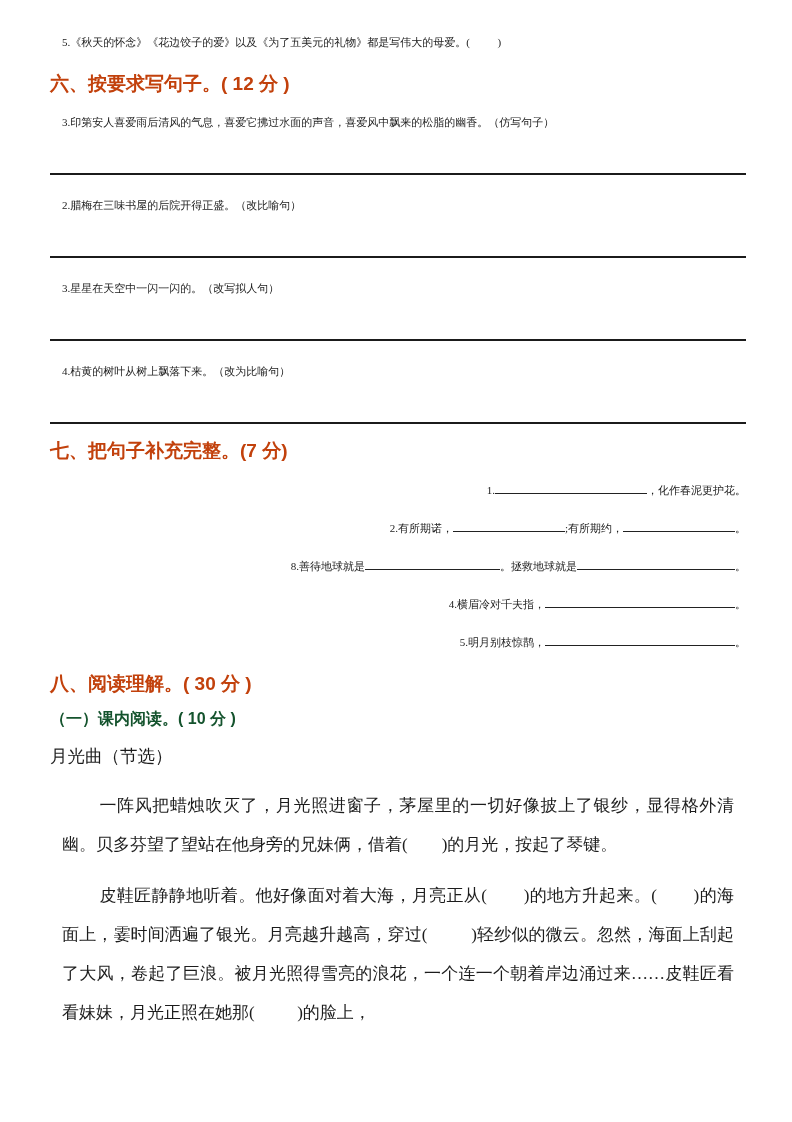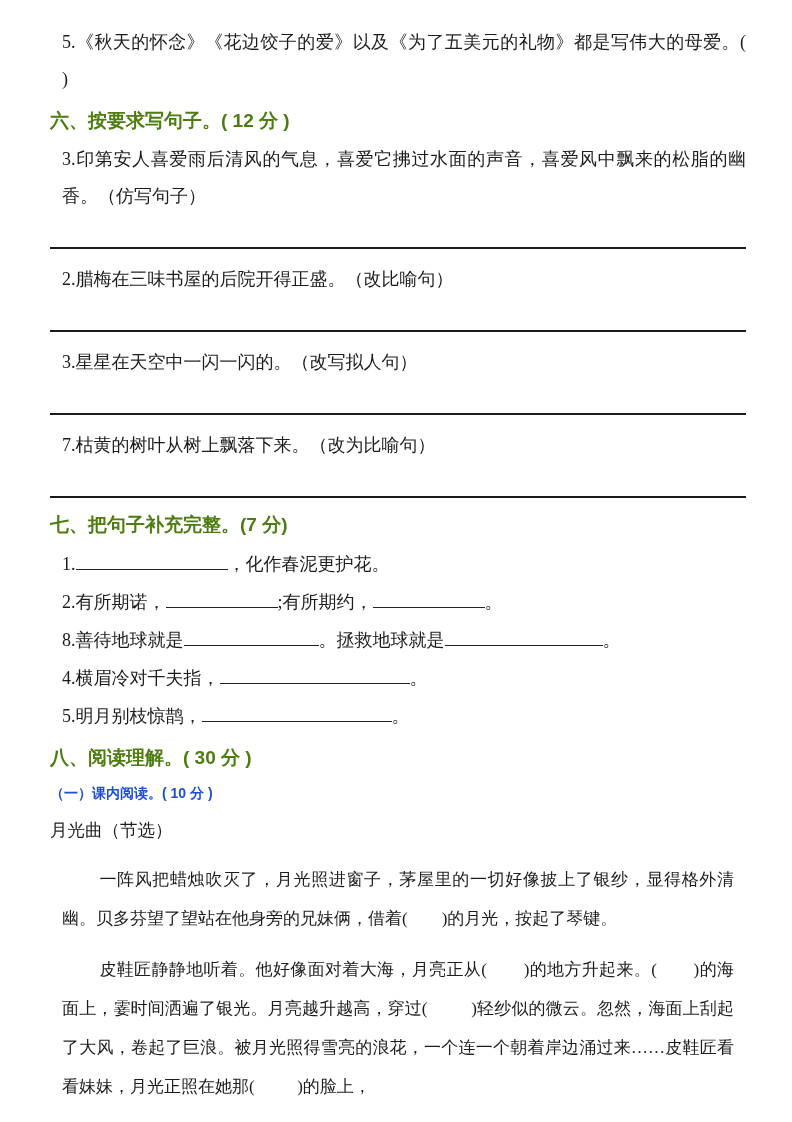--- a/index.html
+++ b/index.html
@@ -16,51 +16,51 @@
     padding: 24px 46px 0 50px;
     overflow: hidden;
     font-family: "Liberation Serif", "DejaVu Serif", serif;
     color: #1c1c1c;
   }
   .section-heading {
     font-family: "Liberation Sans", "DejaVu Sans", sans-serif;
     font-weight: bold;
     font-size: 19px;
     line-height: 30px;
-    color: #4d7c0f;
+    color: #c2410c;
     margin: 8px 0 5px 0;
     white-space: pre-wrap;
   }
   .sub-heading {
     font-family: "Liberation Sans", "DejaVu Sans", sans-serif;
     font-weight: bold;
-    font-size: 14px;
+    font-size: 16px;
     line-height: 30px;
-    color: #1d4ed8;
+    color: #14532d;
     margin: 4px 0 4px 0;
     white-space: pre-wrap;
   }
   .body-text {
-    font-size: 18px;
+    font-size: 11px;
     line-height: 37px;
     margin: 0;
     text-align: justify;
     white-space: pre-wrap;
   }
   .item {
     padding-left: 12px;
   }
   .answer-line {
     height: 32px;
     border-bottom: 2px solid #1b1b1b;
     margin: 0 0 12px 0;
   }
   .blank-row {
     line-height: 38px;
-    text-align: left;
+    text-align: right;
   }
   .blank {
     display: inline-block;
     border-bottom: 1.5px solid #222222;
     height: 18px;
     vertical-align: baseline;
   }
   .passage-title {
     font-size: 17.5px;
     line-height: 36px;
@@ -87,21 +87,21 @@
 
   <p class="body-text item">3.印第安人喜爱雨后清风的气息，喜爱它拂过水面的声音，喜爱风中飘来的松脂的幽香。（仿写句子）</p>
   <div class="answer-line"></div>
 
   <p class="body-text item">2.腊梅在三味书屋的后院开得正盛。（改比喻句）</p>
   <div class="answer-line"></div>
 
   <p class="body-text item">3.星星在天空中一闪一闪的。（改写拟人句）</p>
   <div class="answer-line"></div>
 
-  <p class="body-text item">7.枯黄的树叶从树上飘落下来。（改为比喻句）</p>
+  <p class="body-text item">4.枯黄的树叶从树上飘落下来。（改为比喻句）</p>
   <div class="answer-line"></div>
 
   <h2 class="section-heading">七、把句子补充完整。(7 分)</h2>
 
   <p class="body-text item blank-row"><span>1.</span><span class="blank" style="width:152px"></span><span>，化作春泥更护花。</span></p>
 
   <p class="body-text item blank-row"><span>2.有所期诺，</span><span class="blank" style="width:112px"></span><span>;有所期约，</span><span class="blank" style="width:112px"></span><span>。</span></p>
 
   <p class="body-text item blank-row"><span>8.善待地球就是</span><span class="blank" style="width:135px"></span><span>。拯救地球就是</span><span class="blank" style="width:158px"></span><span>。</span></p>
 

